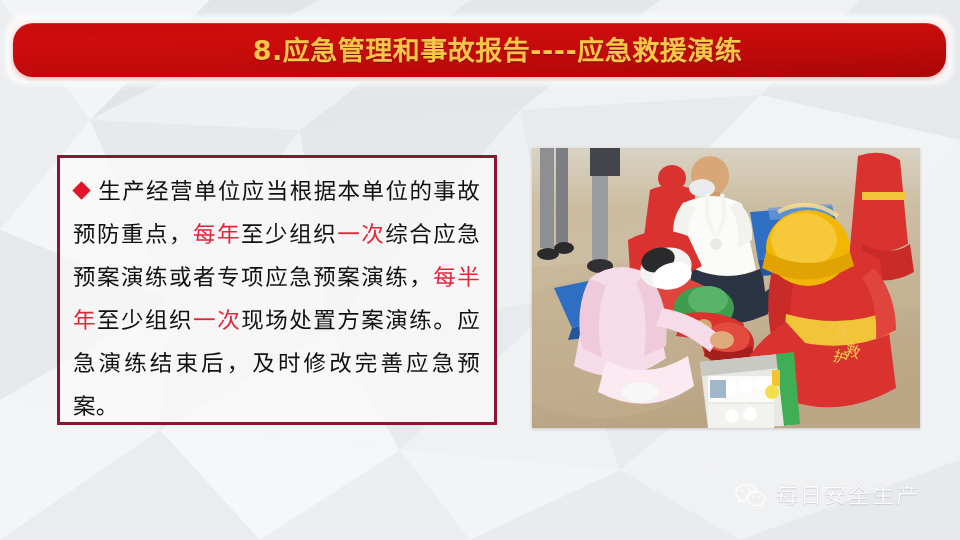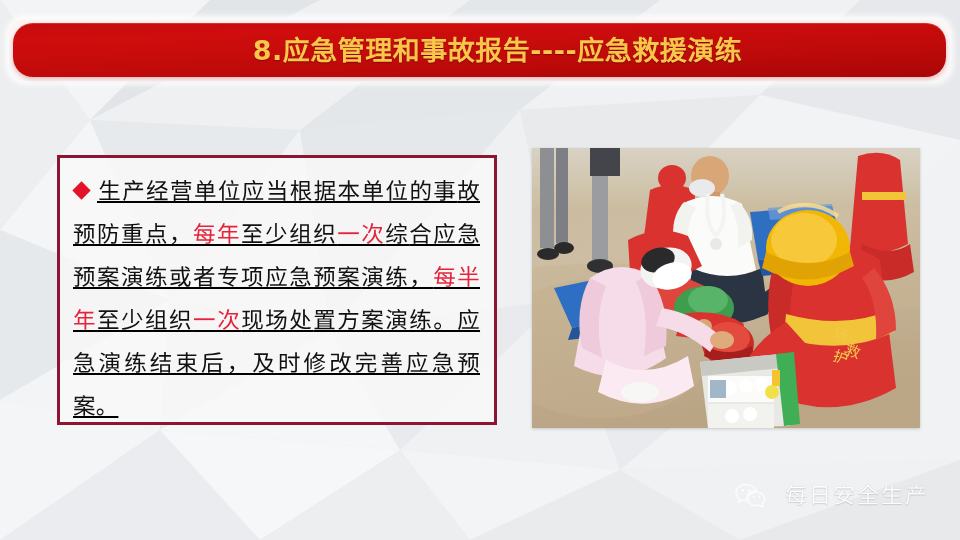--- a/index.html
+++ b/index.html
@@ -70,21 +70,20 @@
   .text-card {
     position: absolute;
     left: 57px;
     top: 155px;
     width: 440px;
     height: 270px;
     box-sizing: border-box;
     border: 3px solid #8d1433;
     background: rgba(250,248,249,0.78);
     padding: 12px 14px 10px 13px;
-    text-decoration: underline;
   }
   .para {
     position: relative;
     margin: 0;
     color: #111111;
     font-size: 22.5px;
     line-height: 43px;
     letter-spacing: 0.2px;
     text-align: justify;
     text-justify: inter-ideograph;
@@ -117,21 +116,21 @@
   }
   .photo svg { display: block; }
 
   
   .watermark {
     position: absolute;
     left: 735px;
     top: 483px;
     display: flex;
     align-items: center;
-    gap: 18px;
+    gap: 9px;
     opacity: 0.88;
   }
   .wechat-icon { display: block; }
   .wm-text {
     color: #ffffff;
     font-size: 22px;
     line-height: 1;
     letter-spacing: 2px;
     font-family: "DejaVu Sans", "Liberation Sans", sans-serif;
     text-shadow: 0 0 1px rgba(120,125,132,0.55),

